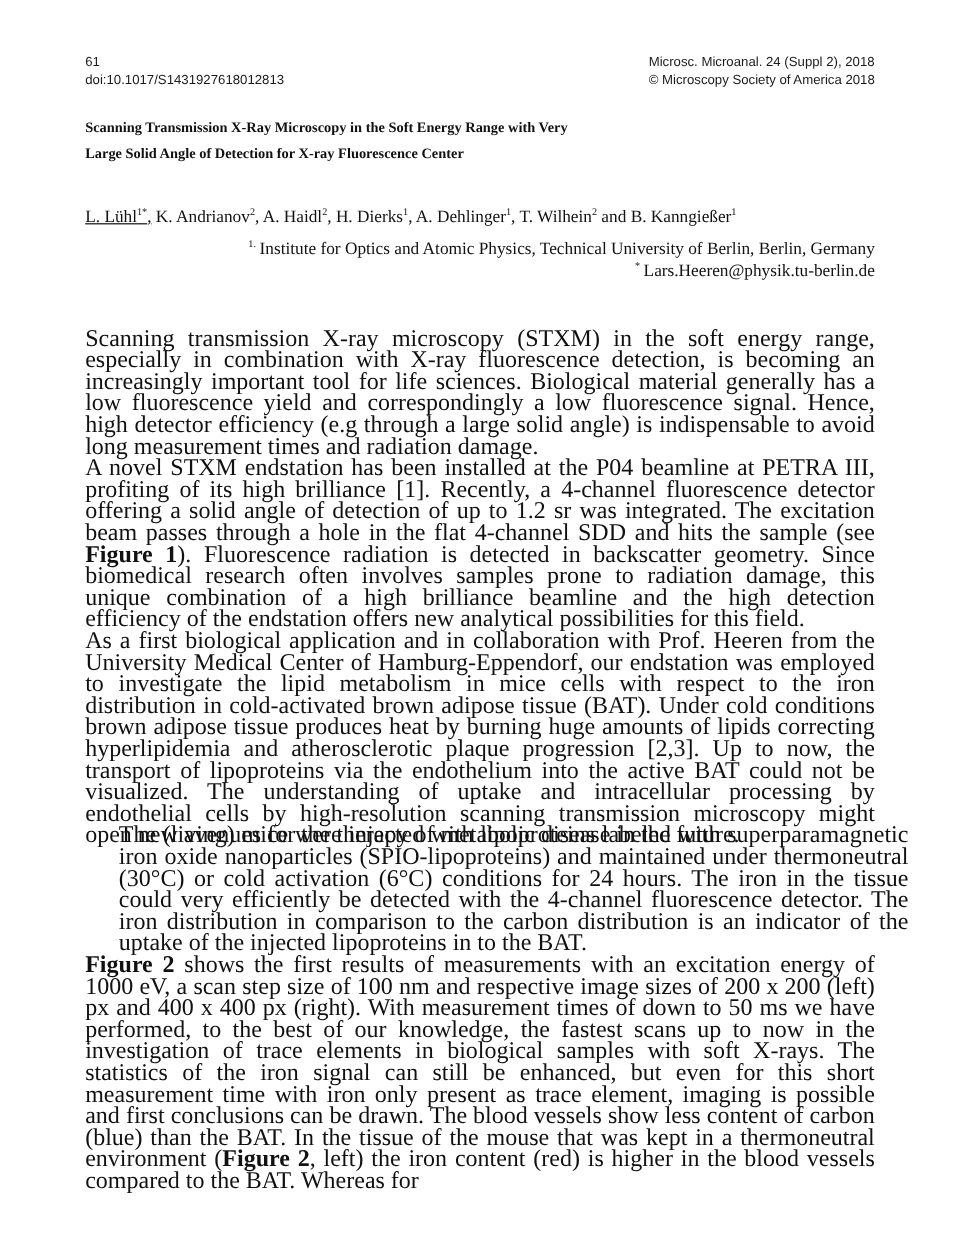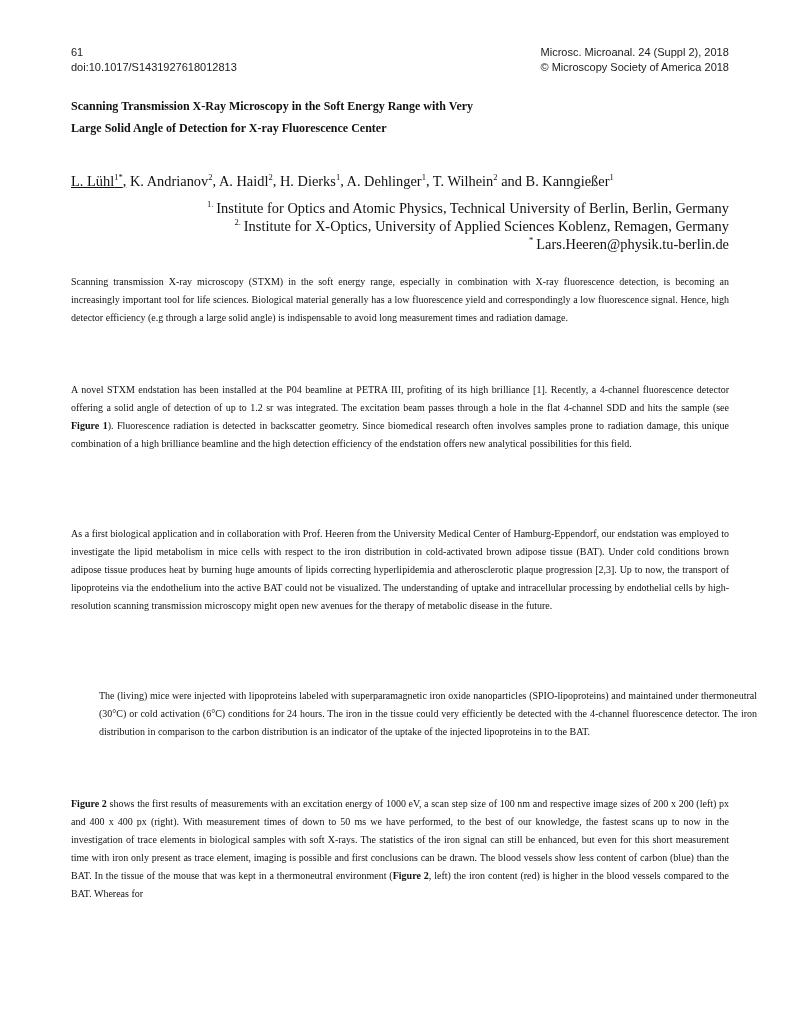--- a/index.html
+++ b/index.html
@@ -79,21 +79,21 @@
     }
     .affil { display: block; white-space: nowrap; text-align: right; }
     .affil sup { margin-right: 3px; }
 
     .body-text {
       position: absolute;
       left: 0;
       width: 658px;
       margin: 0;
       font-family: "Liberation Serif", serif;
-      font-size: 10px;
+      font-size: 20px;
       line-height: 18px;
       text-align: justify;
       color: #111;
     }
     .body-text b { font-weight: bold; }
     #p1 { top: 273px; }
     #p2 { top: 381px; }
     #p3 { top: 525px; }
     #p4 { top: 687px; margin-left: 28px; }
     #p5 { top: 795px; }
@@ -116,21 +116,20 @@
 
   <h1 class="title">
     <span class="tline">Scanning Transmission X-Ray Microscopy in the Soft Energy Range with Very</span>
     <span class="tline">Large Solid Angle of Detection for X-ray Fluorescence Center</span>
   </h1>
 
   <div class="authors" id="authors"><span class="author-presenting"><span>L. Lühl</span><sup>1*</sup><span>,</span></span> <span><span>K. Andrianov</span><sup>2</sup></span>, <span><span>A. Haidl</span><sup>2</sup></span>, <span><span>H. Dierks</span><sup>1</sup></span>, <span><span>A. Dehlinger</span><sup>1</sup></span>, <span><span>T. Wilhein</span><sup>2</sup></span> and <span><span>B. Kanngießer</span><sup>1</sup></span></div>
 
   <div class="affiliations" id="affiliations">
       <span class="affil"><sup>1.</sup><span>Institute for Optics and Atomic Physics, Technical University of Berlin, Berlin, Germany</span></span>
-      <span class="affil"><sup>2.</sup><span>Institute for X-Optics, University of Applied Sciences Koblenz, Remagen, Germany</span></span>
       <span class="affil"><sup>*</sup><span>Lars.Heeren@physik.tu-berlin.de</span></span>
     </div>
 
   <p class="body-text" id="p1"><span>Scanning transmission X-ray microscopy (STXM) in the soft energy range, especially in combination with X-ray fluorescence detection, is becoming an increasingly important tool for life sciences. Biological material generally has a low fluorescence yield and correspondingly a low fluorescence signal. Hence, high detector efficiency (e.g through a large solid angle) is indispensable to avoid long measurement times and radiation damage.</span></p>
   <p class="body-text" id="p2"><span>A novel STXM endstation has been installed at the P04 beamline at PETRA III, profiting of its high brilliance [1]. Recently, a 4-channel fluorescence detector offering a solid angle of detection of up to 1.2 sr was integrated. The excitation beam passes through a hole in the flat 4-channel SDD and hits the sample (see </span><b>Figure 1</b><span>). Fluorescence radiation is detected in backscatter geometry. Since biomedical research often involves samples prone to radiation damage, this unique combination of a high brilliance beamline and the high detection efficiency of the endstation offers new analytical possibilities for this field.</span></p>
   <p class="body-text" id="p3"><span>As a first biological application and in collaboration with Prof. Heeren from the University Medical Center of Hamburg-Eppendorf, our endstation was employed to investigate the lipid metabolism in mice cells with respect to the iron distribution in cold-activated brown adipose tissue (BAT). Under cold conditions brown adipose tissue produces heat by burning huge amounts of lipids correcting hyperlipidemia and atherosclerotic plaque progression [2,3]. Up to now, the transport of lipoproteins via the endothelium into the active BAT could not be visualized. The understanding of uptake and intracellular processing by endothelial cells by high-resolution scanning transmission microscopy might open new avenues for the therapy of metabolic disease in the future.</span></p>
   <p class="body-text" id="p4"><span>The (living) mice were injected with lipoproteins labeled with superparamagnetic iron oxide nanoparticles (SPIO-lipoproteins) and maintained under thermoneutral (30°C) or cold activation (6°C) conditions for 24 hours. The iron in the tissue could very efficiently be detected with the 4-channel fluorescence detector. The iron distribution in comparison to the carbon distribution is an indicator of the uptake of the injected lipoproteins in to the BAT.</span></p>
   <p class="body-text" id="p5"><b>Figure 2</b><span> shows the first results of measurements with an excitation energy of 1000 eV, a scan step size of 100 nm and respective image sizes of 200 x 200 (left) px and 400 x 400 px (right). With measurement times of down to 50 ms we have performed, to the best of our knowledge, the fastest scans up to now in the investigation of trace elements in biological samples with soft X-rays. The statistics of the iron signal can still be enhanced, but even for this short measurement time with iron only present as trace element, imaging is possible and first conclusions can be drawn. The blood vessels show less content of carbon (blue) than the BAT. In the tissue of the mouse that was kept in a thermoneutral environment (</span><b>Figure 2</b><span>, left) the iron content (red) is higher in the blood vessels compared to the BAT. Whereas for</span></p>
 
 </div>

